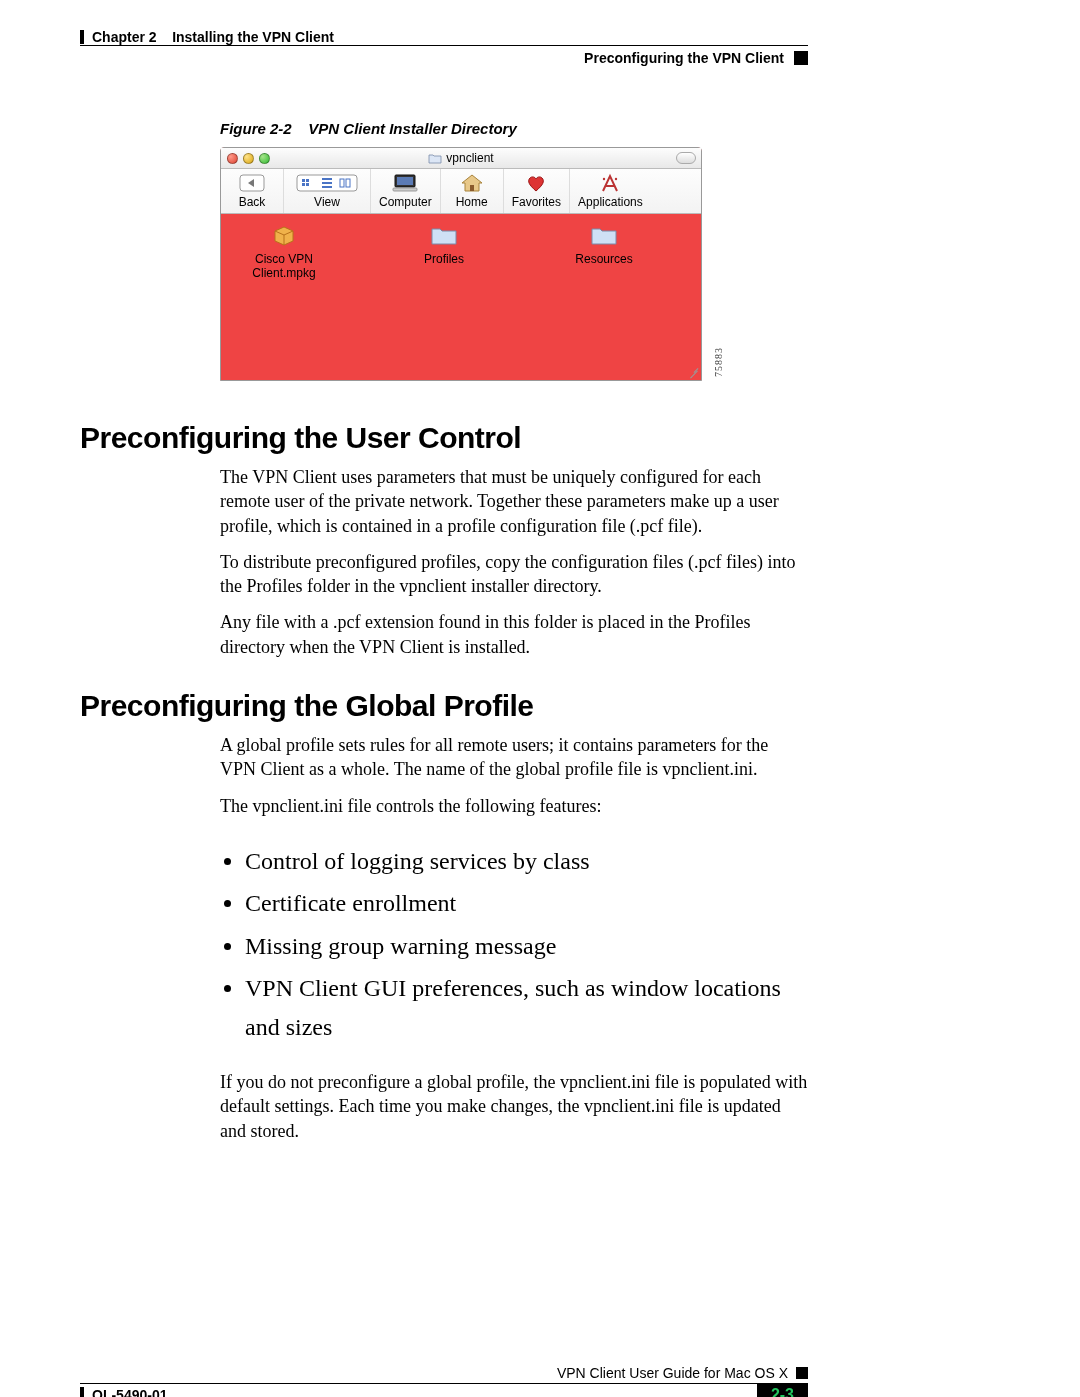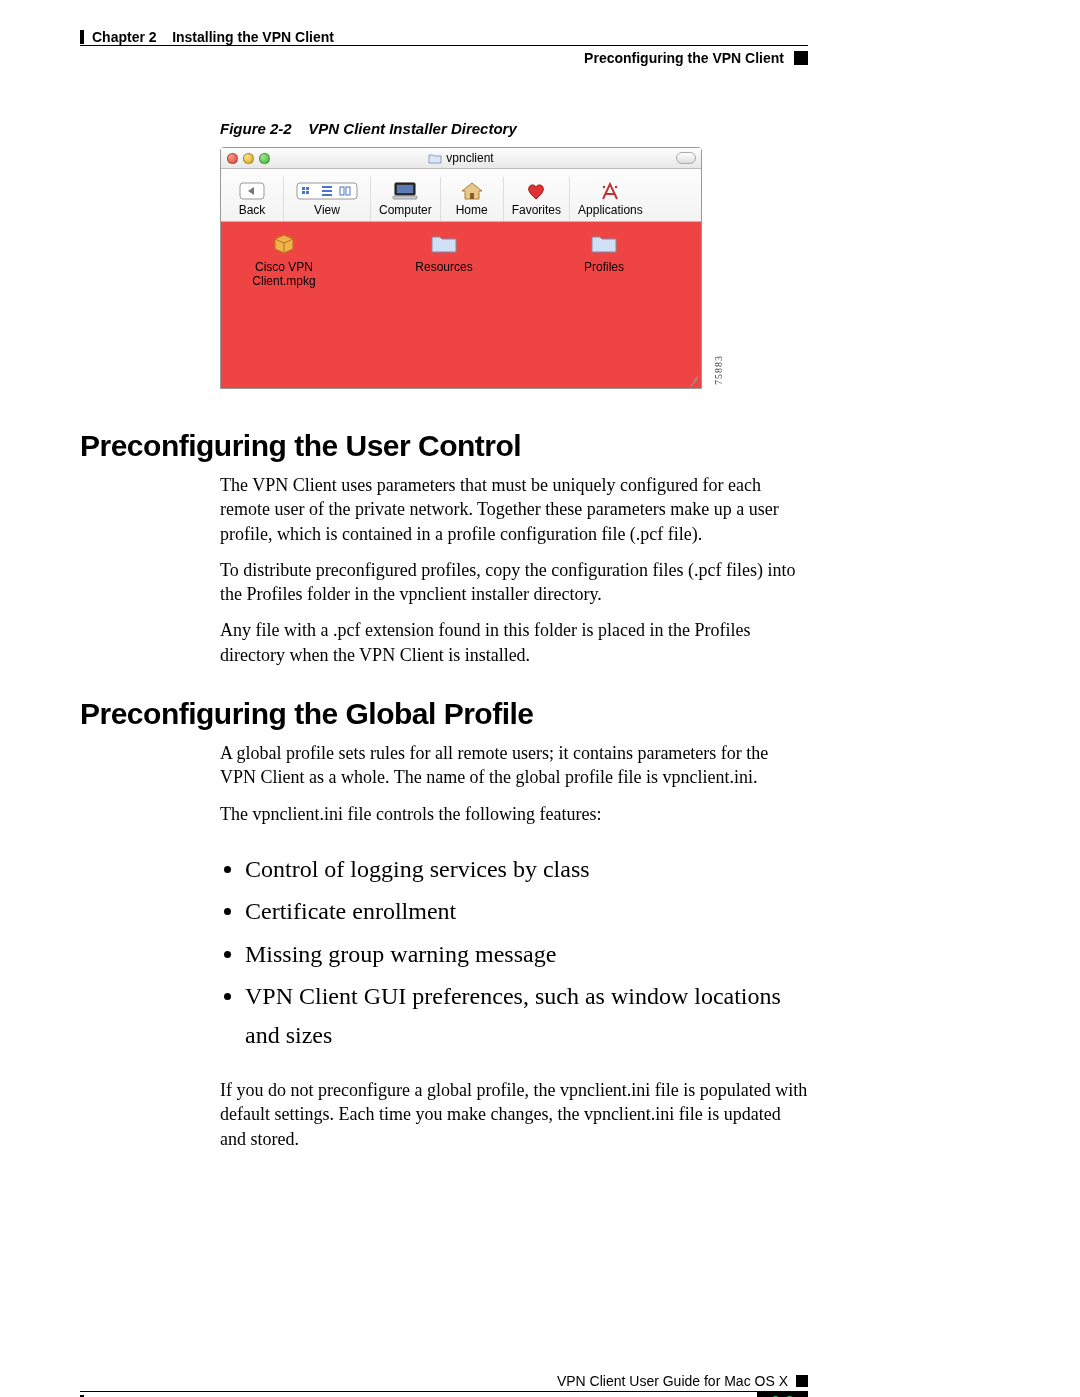--- a/index.html
+++ b/index.html
@@ -131,21 +131,20 @@
   .tool {
     flex: 0 0 auto;
     text-align: center;
     padding: 4px 8px 4px 8px;
     border-right: 1px solid #ddd;
     display: flex;
     flex-direction: column;
     align-items: center;
     gap: 2px;
     min-width: 46px;
-    margin-top: 8px;
   }
   .tool:last-child { border-right: none; }
   .tool-icon {
     height: 20px;
     display: flex;
     align-items: center;
     justify-content: center;
   }
   .file-area {
     min-height: 150px;
@@ -379,29 +378,29 @@
                 </svg>
             </span>
             <span>Cisco VPN Client.mpkg</span>
           </div>
           <div class="file">
             <span class="file-icon">
               <svg width="28" height="22">
                   <path d="M2 5 h8 l2 2 h14 v13 h-24 z" fill="#cfe0f5" stroke="#7a8aa8"></path>
                 </svg>
             </span>
-            <span>Resources</span>
+            <span>Profiles</span>
           </div>
           <div class="file">
             <span class="file-icon">
               <svg width="28" height="22">
                   <path d="M2 5 h8 l2 2 h14 v13 h-24 z" fill="#cfe0f5" stroke="#7a8aa8"></path>
                 </svg>
             </span>
-            <span>Profiles</span>
+            <span>Resources</span>
           </div>
           <span class="resize-grip"></span>
         </div>
       </div>
       <span class="side-number">75883</span>
     </div>
   </div>
 
   <h2 class="section-title">Preconfiguring the User Control</h2>
   <p class="body-para">The VPN Client uses parameters that must be uniquely configured for each remote user of the private network. Together these parameters make up a user profile, which is contained in a profile configuration file (.pcf file).</p>

